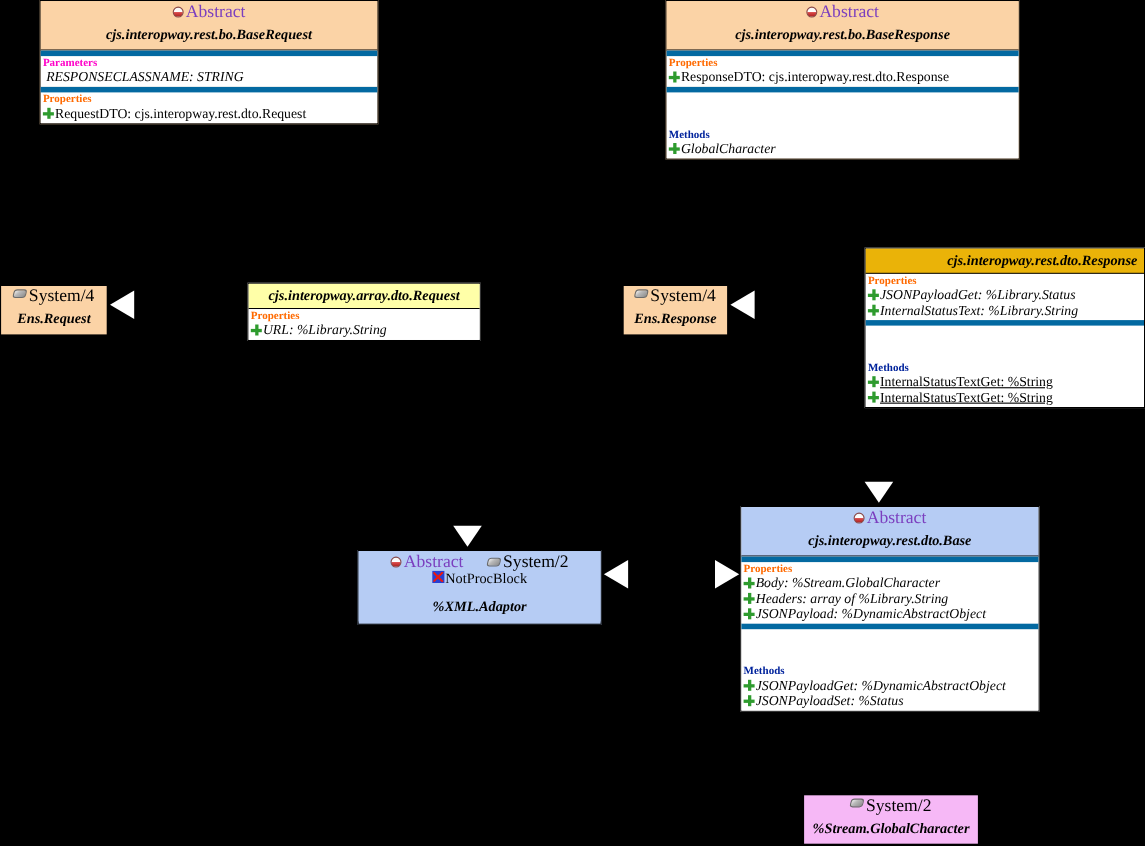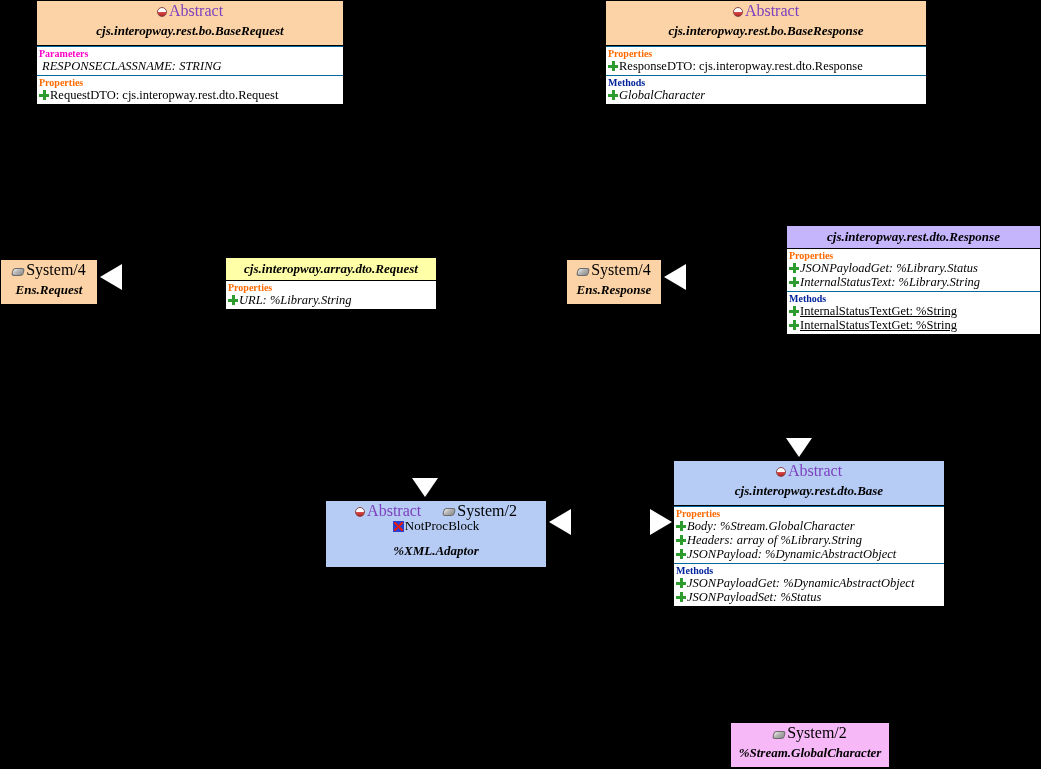--- a/index.html
+++ b/index.html
@@ -31,35 +31,35 @@
   .cname{
     font-style:italic;
     font-weight:bold;
     font-size:13px;
     line-height:17px;
     padding:5px 6px 6px 6px;
     color:#000;
     white-space:nowrap;
   }
   .sect{
-    border-top:1px solid #0369a1;
+    border-top:5px solid #0369a1;
     padding:0 0 2px 0;
     background:#fff;
   }
   .sect:first-child{border-top:none;}
   .sectlabel{
     font-size:10px;
     font-weight:bold;
     line-height:11px;
     padding:1px 0 0 2px;
     letter-spacing:0;
   }
   .lbl-param{color:#ff00c8;}
   .lbl-prop{color:#ff6a00;}
-  .lbl-meth{color:#00239c;}
+  .lbl-meth{color:#00239c;margin-top:32px;}
   .member{
     font-size:12.5px;
     line-height:14px;
     padding-left:2px;
     white-space:nowrap;
     color:#000;
     display:flex;
     align-items:center;
   }
   .member .txt{display:inline-block;}
@@ -119,21 +119,21 @@
     width:9px;height:9px;
     background:
       linear-gradient(45deg,transparent 42%,#e01b1b 42%,#e01b1b 58%,transparent 58%),
       linear-gradient(-45deg,transparent 42%,#e01b1b 42%,#e01b1b 58%,transparent 58%);
   }
   .stereo2{
     font-size:13px;line-height:13px;
     padding-top:2px;color:#7b3fbf;white-space:nowrap;
   }
   .stereo-row{display:flex;justify-content:center;gap:22px;align-items:center;}
-  .stereo-row2{display:flex;justify-content:center;align-items:flex-end;color:#000;}
+  .stereo-row2{display:flex;justify-content:center;align-items:flex-start;color:#000;}
 
   
   .tri{position:absolute;width:0;height:0;}
   .tri-left{
     border-top:13px solid transparent;
     border-bottom:13px solid transparent;
     border-right:22px solid #fff;
   }
   .tri-right{
     border-top:13px solid transparent;
@@ -223,21 +223,21 @@
     <div class="stereo stereo-row2">
       <span class="sys-icon"></span>
         <span>System/4</span>
     </div>
     <div class="cname">Ens.Response</div>
   </div>
 </div>
 <div class="tri tri-left" style="left:664px;top:264px;"></div>
 
 <div class="node" style="left:786px;top:225px;width:255px;">
-  <div class="hdr" style="background:#c4b5fd;">
+  <div class="hdr" style="background:#eab308;text-align:right;">
     <div class="cname" style="padding:2px 6px 3px 6px;">cjs.interopway.rest.dto.Response</div>
   </div>
   <div class="sect" style="border-top:none;">
     <div class="sectlabel lbl-prop">Properties</div>
     <div class="member ital">
       <span class="plus"></span>
         <span class="txt">JSONPayloadGet: %Library.Status</span>
     </div>
     <div class="member ital">
       <span class="plus"></span>

